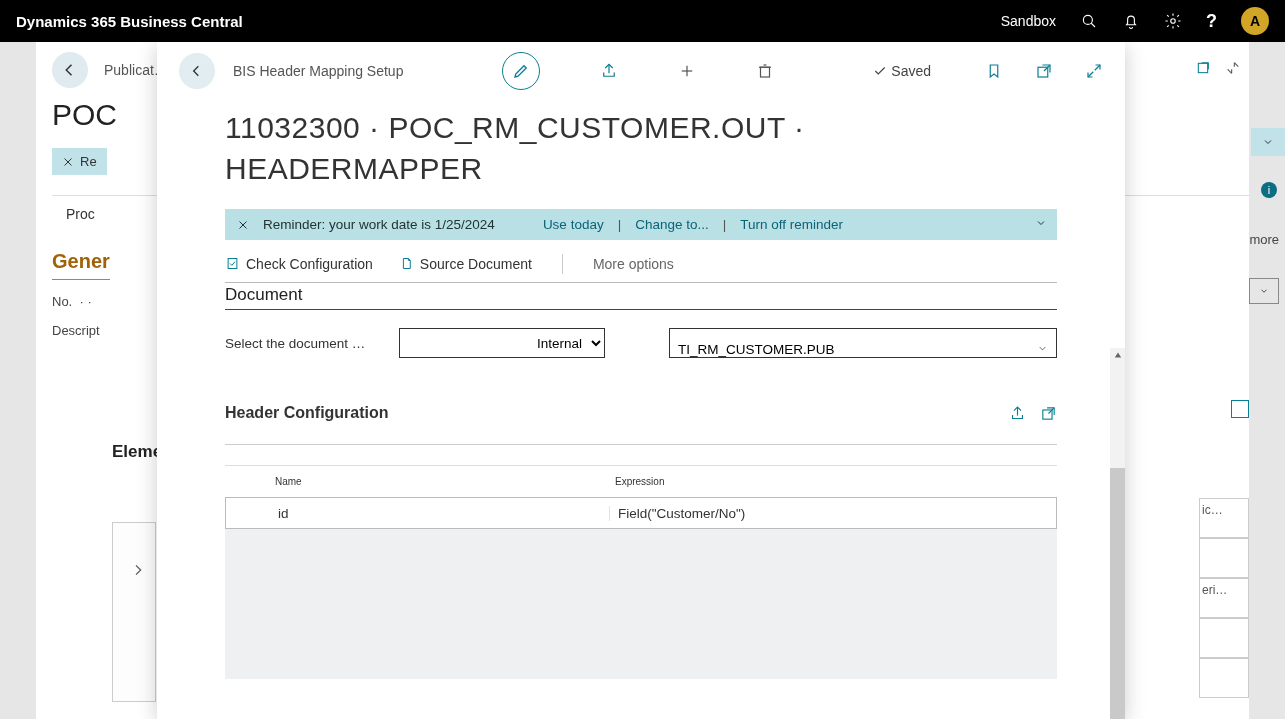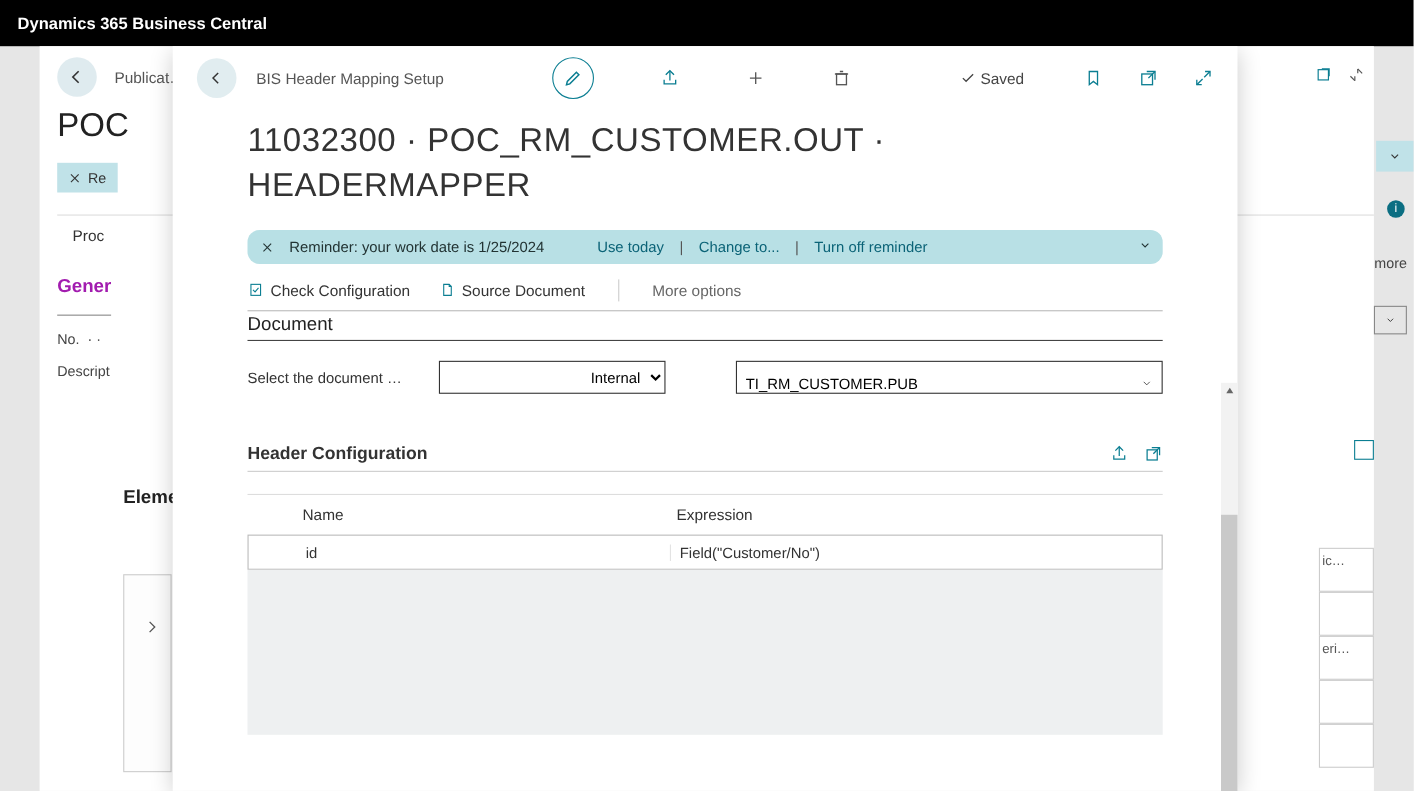--- a/index.html
+++ b/index.html
@@ -17,21 +17,21 @@
 
 .bg-page { position:absolute; top:42px; left:36px; right:36px; bottom:0; background:#fff; }
 .bg-header { display:flex; align-items:center; height:56px; padding-left:16px; gap:16px; }
 .bg-back-btn { width:36px; height:36px; border-radius:50%; background:#dfebef; display:flex; align-items:center; justify-content:center; cursor:pointer; }
 .bg-back-btn svg { width:18px; height:18px; stroke:#333; fill:none; stroke-width:2; }
 .bg-breadcrumb { font-size:14px; color:#555; }
 .bg-title { font-size:30px; font-weight:300; color:#222; padding-left:16px; }
 .bg-pill { margin:16px 0 0 16px; display:inline-flex; align-items:center; background:#c0e2e8; padding:6px 10px; font-size:13px; color:#333; }
 .bg-pill svg { width:12px; height:12px; stroke:#333; fill:none; stroke-width:2; margin-right:6px; }
 .bg-tab { margin:20px 0 0 16px; padding:10px 14px; border-top:1px solid #ddd; font-size:14px; color:#333; }
-.bg-section { margin:18px 0 0 16px; font-size:17px; font-weight:600; color:#a21caf; border-bottom:1px solid #888; display:inline-block; padding-bottom:16px;}
+.bg-section { margin:18px 0 0 16px; font-size:20px; font-weight:600; color:#a16207; border-bottom:1px solid #888; display:inline-block; padding-bottom:6px;}
 .bg-field { margin:14px 0 0 16px; font-size:13px; color:#444; }
 .bg-collapse { position:absolute; top:128px; right:0; width:34px; height:28px; background:#c0e2e8; display:flex; align-items:center; justify-content:center; }
 .bg-collapse svg{ width:12px;height:12px;stroke:#333;fill:none;stroke-width:2;}
 .bg-info-dot { position:absolute; top:182px; right:8px; width:16px;height:16px;border-radius:50%;background:#0b6e82;color:#fff;font-size:11px;display:flex;align-items:center;justify-content:center;}
 .bg-more { position:absolute; top:232px; right:6px; font-size:13px; color:#444;}
 .bg-select { position:absolute; top:278px; right:6px; width:30px;height:26px;border:1px solid #888;display:flex;align-items:center;justify-content:center;}
 .bg-select svg{width:10px;height:10px;stroke:#333;fill:none;stroke-width:2;}
 
 
 .card { position:absolute; top:42px; left:157px; width:968px; bottom:0; background:#fff; box-shadow:0 4px 20px rgba(0,0,0,.2); }
@@ -42,21 +42,21 @@
 .card-hdr-spacer{ flex:1; }
 .card-edit { width:38px;height:38px;border:1.5px solid #0b7e92;border-radius:50%;display:flex;align-items:center;justify-content:center;cursor:pointer;}
 .card-edit svg{width:18px;height:18px;stroke:#0b7e92;fill:none;stroke-width:1.8;}
 .card-hdr-icon{ width:18px;height:18px;stroke:#0b7e92;fill:none;stroke-width:1.6;cursor:pointer;}
 .card-hdr-icon-grey{ stroke:#555; }
 .saved { display:flex; align-items:center; gap:4px; color:#444; font-size:14px; }
 .saved svg{width:14px;height:14px;stroke:#444;fill:none;stroke-width:2;}
 
 .card-title { font-size:30px; font-weight:300; color:#333; padding:8px 96px 4px 68px; line-height:1.35; letter-spacing:.5px;}
 
-.reminder { margin:16px 68px 0 68px; background:#b8e0e5; display:flex; align-items:center; padding:8px 12px; font-size:13.5px; color:#233; gap:14px; position:relative;border-radius:11px;}
+.reminder { margin:16px 68px 0 68px; background:#b8e0e5; display:flex; align-items:center; padding:8px 12px; font-size:13.5px; color:#233; gap:14px; position:relative;}
 .reminder svg.close{width:12px;height:12px;stroke:#233;fill:none;stroke-width:2;cursor:pointer;}
 .reminder .link{ color:#0b6377; cursor:pointer;text-align:right; }
 .reminder .sep{ color:#555; }
 .reminder .expand{ position:absolute; right:10px; }
 .reminder .expand svg{width:12px;height:12px;stroke:#233;fill:none;stroke-width:2;}
 
 .card-actions { margin:14px 68px 0 68px; display:flex; align-items:center; gap:26px; font-size:14px; color:#333; border-bottom:1px solid #bbb; padding-bottom:8px;}
 .card-actions .act { display:flex; align-items:flex-start; gap:6px; cursor:pointer;}
 .card-actions .act svg{width:15px;height:15px;stroke:#0b7e92;fill:none;stroke-width:1.6;}
 .card-actions .divider{ width:1px;height:20px;background:#ccc; margin:0 4px;}
@@ -64,27 +64,27 @@
 
 .section-head { margin:0 68px; font-size:17px; color:#222; border-bottom:1px solid #444; padding:2px 0 4px 0;}
 
 .doc-row { margin:18px 68px 0 68px; display:flex; align-items:center; gap:24px;}
 .doc-label { font-size:13.5px; color:#333; width:150px; white-space:nowrap; overflow:hidden; text-overflow:ellipsis;}
 .doc-select { width:206px; height:30px; border:1px solid #333; font-size:13.5px; padding:0 6px; background:#fff; appearance:auto;text-align:right;}
 .doc-lookup { flex:1; margin-left:40px; height:30px; border:1px solid #333; display:flex; align-items:flex-end; padding:0 8px; font-size:13.5px; position:relative;}
 .doc-lookup .dd{ position:absolute; right:8px; }
 .doc-lookup .dd svg{width:11px;height:11px;stroke:#333;fill:none;stroke-width:1.6;}
 
-.hc-head { margin:46px 68px 0 68px; display:flex; align-items:flex-start; border-bottom:1px solid #ccc; padding-bottom:6px;}
+.hc-head { margin:46px 68px 0 68px; display:flex; align-items:flex-end; border-bottom:1px solid #ccc; padding-bottom:22px;}
 .hc-title { font-size:16px; font-weight:600; color:#333;}
 .hc-spacer{flex:1;}
 .hc-icon{ width:17px;height:17px;stroke:#0b7e92;fill:none;stroke-width:1.6;cursor:pointer; margin-left:14px;}
 
 .grid { margin:20px 68px 0 68px; border-top:1px solid #ddd;}
-.grid-head { display:flex; font-size:14px; color:#333; }
+.grid-head { display:flex; font-size:10px; color:#333; }
 .grid-head .c1{ width:44px;}
 .grid-head .c2{ width:340px; padding:10px 6px;}
 .grid-head .c3{ flex:1; padding:10px 6px;}
 .grid-body { border:1px solid #bbb;}
 .grid-row { display:flex; height:30px; align-items:center; font-size:13.5px; color:#333;}
 .grid-row .c1{ width:44px; border-right:1px solid #e3e3e3;}
 .grid-row .c2{ width:340px; padding:0 8px; border-right:1px solid #e3e3e3;}
 .grid-row .c3{ flex:1; padding:0 8px;}
 .grid-empty{ height:150px; background:#eef0f1;}
 
@@ -106,20 +106,37 @@
 .bg-arrow svg{width:16px;height:16px;stroke:#555;fill:none;stroke-width:1.8;}
 .bg-el-section{ position:absolute; left:112px; top:442px; font-size:17px; font-weight:600; color:#222;}
 .bg-grid-left{ position:absolute; left:112px; top:522px; width:44px; border:1px solid #ccc; height:180px; background:#fdfdfd;}
 </style>
 </head>
 <body>
 
 <div class="topbar">
   <div class="topbar-title">Dynamics 365 Business Central</div>
   <div class="topbar-spacer"></div>
+  <div class="topbar-right">
+    <div class="topbar-env">Sandbox</div>
+    <svg class="topbar-icon" viewBox="0 0 24 24">
+        <circle cx="10.5" cy="10.5" r="6"></circle>
+        <line x1="20" y1="20" x2="15" y2="15"></line>
+      </svg>
+    <svg class="topbar-icon" viewBox="0 0 24 24">
+        <path d="M6 17h12l-1.5-2V10a4.5 4.5 0 0 0-9 0v5L6 17z"></path>
+        <path d="M10 20a2 2 0 0 0 4 0"></path>
+      </svg>
+    <svg class="topbar-icon" viewBox="0 0 24 24">
+        <circle cx="12" cy="12" r="3"></circle>
+        <path d="M12 2v3M12 19v3M4.2 4.2l2.1 2.1M17.7 17.7l2.1 2.1M2 12h3M19 12h3M4.2 19.8l2.1-2.1M17.7 6.3l2.1-2.1"></path>
+      </svg>
+    <div style="font-size:18px;font-weight:600;">?</div>
+    <div class="avatar">A</div>
+  </div>
 </div>
 
 <div class="bg-page">
   <div class="bg-header">
     <div class="bg-back-btn">
         <svg viewBox="0 0 24 24">
           <polyline points="14 5 7 12 14 19"></polyline>
         </svg>
       </div>
     <div class="bg-breadcrumb">Publicat…</div>

